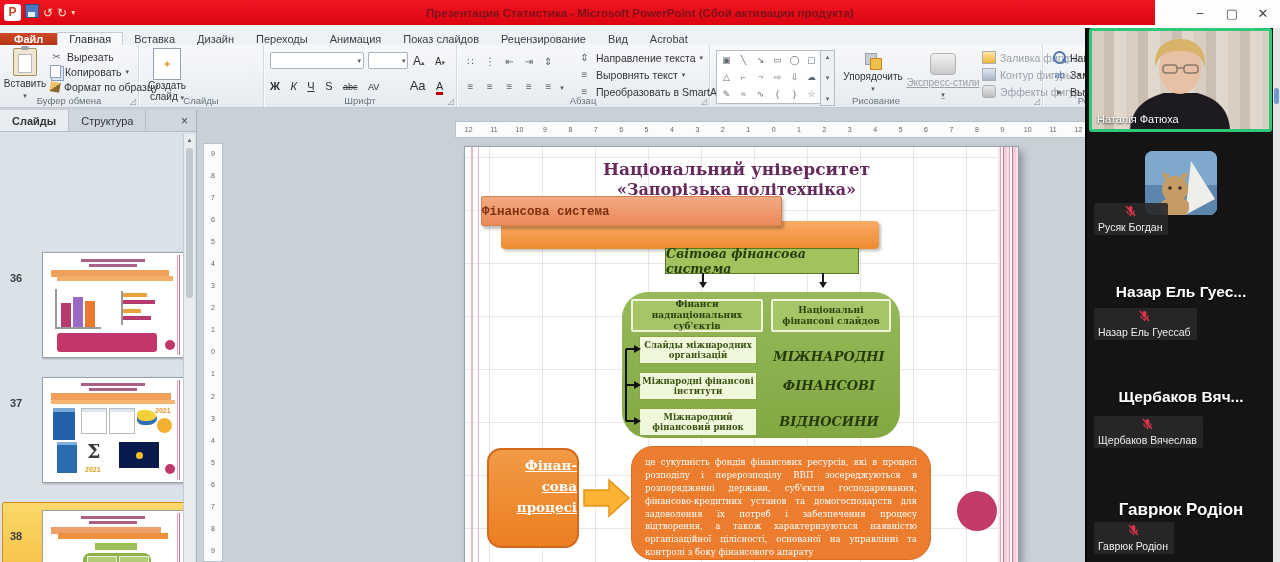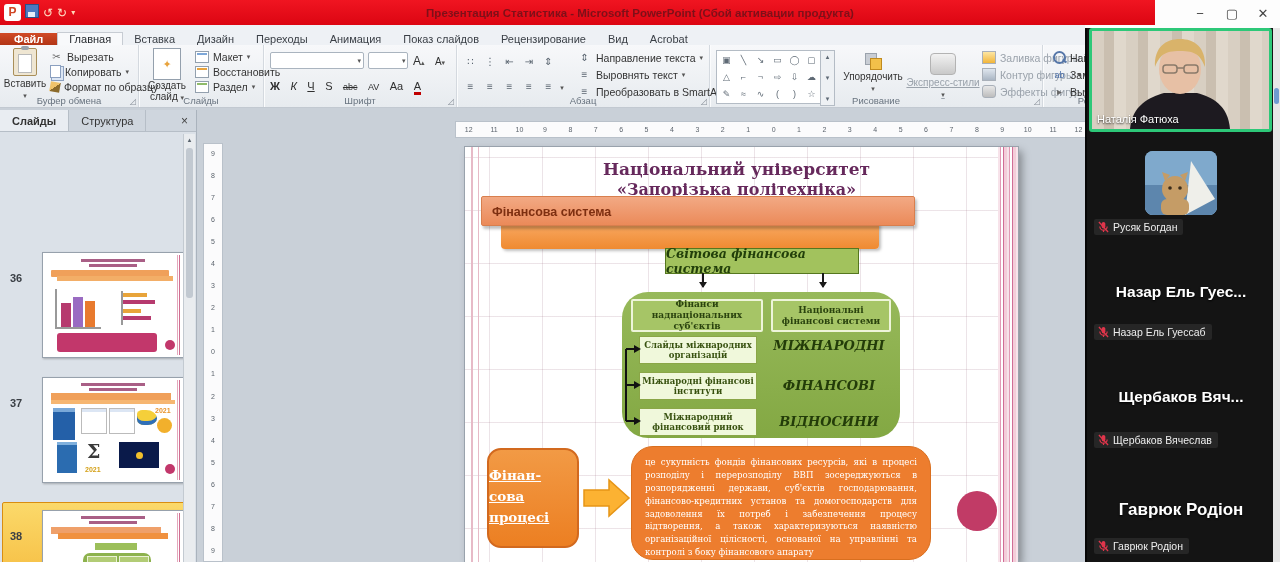--- a/index.html
+++ b/index.html
@@ -94,58 +94,58 @@
       background-size:53px 53px;background-position:24px 10px;}
   .sledge{position:absolute;left:6px;top:0;bottom:0;width:5px;border-left:2px solid #e7bac7;border-right:1px solid #e7bac7;}
   .slband{position:absolute;right:0;top:0;bottom:0;width:20px;
       background:repeating-linear-gradient(to right,#f7e3ea 0 2px,#e29ab5 2px 3px,#fff 3px 5px,#cf6d96 5px 6px,#f3cdd9 6px 9px);}
   .stitle{position:absolute;left:30px;right:40px;top:12px;text-align:center;color:#66295c;
       font-family:"DejaVu Serif",serif;font-weight:bold;}
   .stitle .l1{font-size:17px;line-height:21px;}
   .stitle .l2{font-size:16px;line-height:20px;}
   .banner2{position:absolute;left:36px;top:74px;width:378px;height:28px;border-radius:4px;
       background:linear-gradient(#f9ab66,#ef8a31);box-shadow:2px 2px 3px rgba(0,0,0,.25);}
-  .banner1{position:absolute;left:16px;top:49px;width:434px;height:30px;border-radius:2px;
+  .banner1{position:absolute;left:16px;top:49px;width:301px;height:30px;border-radius:2px;
       background:linear-gradient(#f2a984,#eb8a59);border:1px solid #d87f4e;box-shadow:2px 3px 3px rgba(0,0,0,.25);
-      font-family:Liberation Sans, sans-serif;font-weight:bold;font-size:12.5px;color:#7e2f10;line-height:30px;padding-left:10px;box-sizing:border-box;}
+      font-family:Liberation Mono, monospace;font-weight:bold;font-size:12.5px;color:#7e2f10;line-height:30px;box-sizing:border-box;}
   .worldbox{position:absolute;left:200px;top:101px;width:192px;height:24px;background:#a2c25d;border:1px solid #55771f;
       font-family:"DejaVu Serif",serif;font-weight:bold;font-style:italic;font-size:12.5px;color:#223f0a;
       display:flex;align-items:center;justify-content:center;}
   .varrow{position:absolute;top:126px;width:2px;height:14px;background:#1a1a1a;}
   .varrow::after{content:"";position:absolute;left:-3px;bottom:-5px;border:4px solid transparent;border-top:6px solid #1a1a1a;}
   .container{position:absolute;left:157px;top:145px;width:278px;height:146px;border-radius:26px;
       background:linear-gradient(#97b95a,#83a843);}
   .hbox{position:absolute;top:152px;height:33px;background:#a6c566;border:2px solid #eef5da;border-radius:2px;
       font-family:"DejaVu Serif",serif;font-weight:bold;font-size:9px;color:#2a430e;
       display:flex;align-items:center;justify-content:center;text-align:center;line-height:1.2;box-sizing:border-box;}
   .ibox{position:absolute;left:174px;width:116px;height:26px;background:#f0f8db;border:1px solid #8aa647;
       font-family:"DejaVu Serif",serif;font-weight:bold;font-size:8.5px;color:#37510f;
       display:flex;align-items:center;justify-content:center;text-align:center;line-height:1.2;}
   .wword{position:absolute;left:298px;width:132px;text-align:center;font-family:"DejaVu Serif",serif;
       font-weight:bold;font-style:italic;font-size:13px;color:#233c09;}
   .finbox{position:absolute;left:22px;top:301px;width:92px;height:100px;border-radius:14px;
       background:linear-gradient(#f29a45,#ec7f22);border:2px solid #d2691e;box-sizing:border-box;
-      font-family:"DejaVu Serif",serif;font-weight:bold;font-size:13.5px;color:#fff;text-align:left;padding-top:15px;line-height:1.55;}
+      font-family:"DejaVu Serif",serif;font-weight:bold;font-size:13.5px;color:#fff;text-align:right;padding-top:5px;line-height:1.55;}
   .finbox span{text-decoration:underline;display:block;}
   .defbox{position:absolute;left:166px;top:299px;width:300px;height:114px;border-radius:22px;background:#ed7d2e;
       border:1px solid #d96f1f;box-sizing:border-box;padding:9px 13px;
       font-family:"DejaVu Serif",serif;font-size:8.6px;color:#fff;line-height:1.5;text-align:justify;}
   .pcircle{position:absolute;left:492px;top:344px;width:40px;height:40px;border-radius:50%;background:#c13b66;}
 
   
   #meetbar{position:absolute;left:1085px;top:0;width:195px;height:28px;background:#fdfdfd;z-index:35;}
   #meetbar .wc{position:absolute;top:0;height:28px;width:30px;text-align:center;line-height:28px;color:#444;font-size:13px;}
   #meeting{position:absolute;left:1085px;top:28px;width:195px;bottom:0;background:#141414;border-left:2px solid #060606;z-index:30;box-sizing:border-box;}
   .speaker{position:absolute;left:2px;top:0;width:183px;height:104px;border:3px solid #2dc878;border-radius:3px;box-sizing:border-box;overflow:hidden;
       background:repeating-linear-gradient(90deg,#d8cfc2 0 12px,#cabfb0 12px 22px,#e0d8cc 22px 34px);}
   .vname{position:absolute;left:5px;bottom:4px;color:#fff;font-size:11px;text-shadow:0 1px 2px rgba(0,0,0,.8);}
   .tile{position:absolute;left:0;width:188px;}
   .bigname{position:absolute;left:0;right:0;text-align:center;color:#fff;font-weight:bold;font-size:15.5px;text-shadow:0 1px 2px #000;}
   .chip{position:absolute;left:7px;display:inline-flex;align-items:center;gap:4px;background:rgba(40,40,40,.9);
-      padding:2px 6px 2px 4px;border-radius:2px;color:#ededed;font-size:10.5px;white-space:nowrap;}
+      padding:2px 6px 2px 4px;border-radius:2px;color:#ededed;font-size:10.5px;white-space:nowrap;flex-direction:column;}
   .avatar{position:absolute;left:58px;width:72px;height:64px;border-radius:8px;overflow:hidden;background:#7ba7c9;}
   #mscroll{position:absolute;right:0;top:28px;width:7px;bottom:0;background:#e6e6e6;z-index:36;}
   #mscroll .mth{position:absolute;left:1px;top:60px;width:5px;height:16px;background:#6f9bd1;border-radius:3px;}
 </style>
 </head>
 <body>
 
 <div id="titlebar">
   <div class="qat">
     <span class="qat-pp">P</span>
@@ -196,54 +196,38 @@
     <span class="glabel">Буфер обмена</span>
     <span class="launcher">◿</span>
   </div>
 
   <div class="rg" style="width:124px;">
     <div class="bigbtn" style="left:2px;width:52px;">
       <span class="ic-newslide">✦</span>
       <span class="bl">Создать</span>
       <span class="bl"><span>слайд</span> <span class="car">▾</span></span>
     </div>
-    <div class="abs" style="left:56px;top:4px;">
-      <div class="sbtn">
-          <i class="mini-doc"></i>
-          <span>Макет</span>
-          <span class="car">▾</span>
-        </div>
-      <div class="sbtn">
-          <i class="mini-doc" style="--tc:#e8a33d;"></i>
-          <span>Восстановить</span>
-        </div>
-      <div class="sbtn">
-          <i class="mini-doc" style="--tc:#8fbb6a;"></i>
-          <span>Раздел</span>
-          <span class="car">▾</span>
-        </div>
-    </div>
     <span class="glabel">Слайды</span>
   </div>
 
   <div class="rg" style="width:192px;">
     <div class="fgrid" style="left:6px;top:6px;">
       <span class="fbox" style="width:92px;"><span class="car">▾</span></span>
       <span class="fbox" style="width:38px;"><span class="car">▾</span></span>
       <span class="fl" style="font-size:12px;"><span>A</span><span class="car">▴</span></span>
       <span class="fl" style="font-size:10px;"><span>A</span><span class="car">▾</span></span>
     </div>
     <div class="fgrid" style="left:6px;top:31px;">
       <span class="fl fb">Ж</span>
       <span class="fl fi">К</span>
       <span class="fl fu">Ч</span>
       <span class="fl">S</span>
       <span class="fl fst" style="font-size:9px;">abc</span>
       <span class="fl" style="font-size:9px;">AV</span>
-      <span class="fl" style="font-size:11px;">Aa</span>
+      <span class="fl" style="font-size:13px;margin-left:20px;">Aa</span>
       <span class="fl fcolor">A</span>
     </div>
     <span class="glabel">Шрифт</span>
     <span class="launcher">◿</span>
   </div>
 
   <div class="rg" style="width:252px;">
     <div class="abs" style="left:6px;top:6px;">
       <span class="pi">∷</span>
       <span class="pi">⋮</span>
@@ -495,34 +479,34 @@
 
   <div class="banner2"></div>
   <div class="banner1">Фінансова система</div>
 
   <div class="worldbox">Світова фінансова система</div>
   <div class="varrow" style="left:237px;"></div>
   <div class="varrow" style="left:357px;"></div>
 
   <div class="container"></div>
   <div class="hbox" style="left:166px;width:132px;">Фінанси наднаціональних суб'єктів</div>
-  <div class="hbox" style="left:306px;width:120px;">Національні фінансові системи</div>
+  <div class="hbox" style="left:306px;width:120px;">Національні фінансові слайдов</div>
 
   <div class="ibox" style="top:189px;">Слайды міжнародних організацій</div>
   <div class="ibox" style="top:225px;">Міжнародні фінансові інститути</div>
   <div class="ibox" style="top:261px;">Міжнародний фінансовий ринок</div>
 
   <svg class="abs" style="left:153px;top:194px;" width="24" height="88">
     <path d="M8 8 H16 M8 8 V80 M8 44 H16 M8 80 H16" stroke="#111" stroke-width="2" fill="none"></path>
     <path d="M16 4 l7 4 -7 4z" fill="#111"></path>
       <path d="M16 40 l7 4 -7 4z" fill="#111"></path>
       <path d="M16 76 l7 4 -7 4z" fill="#111"></path>
   </svg>
 
-  <div class="wword" style="top:191px;">МІЖНАРОДНІ</div>
+  <div class="wword" style="top:202px;">МІЖНАРОДНІ</div>
   <div class="wword" style="top:231px;">ФІНАНСОВІ</div>
   <div class="wword" style="top:267px;">ВІДНОСИНИ</div>
 
   <div class="finbox">
     <span>Фінан-</span>
     <span>сова</span>
     <span>процесі</span>
   </div>
 
   <svg class="abs" style="left:118px;top:330px;" width="48" height="42">

